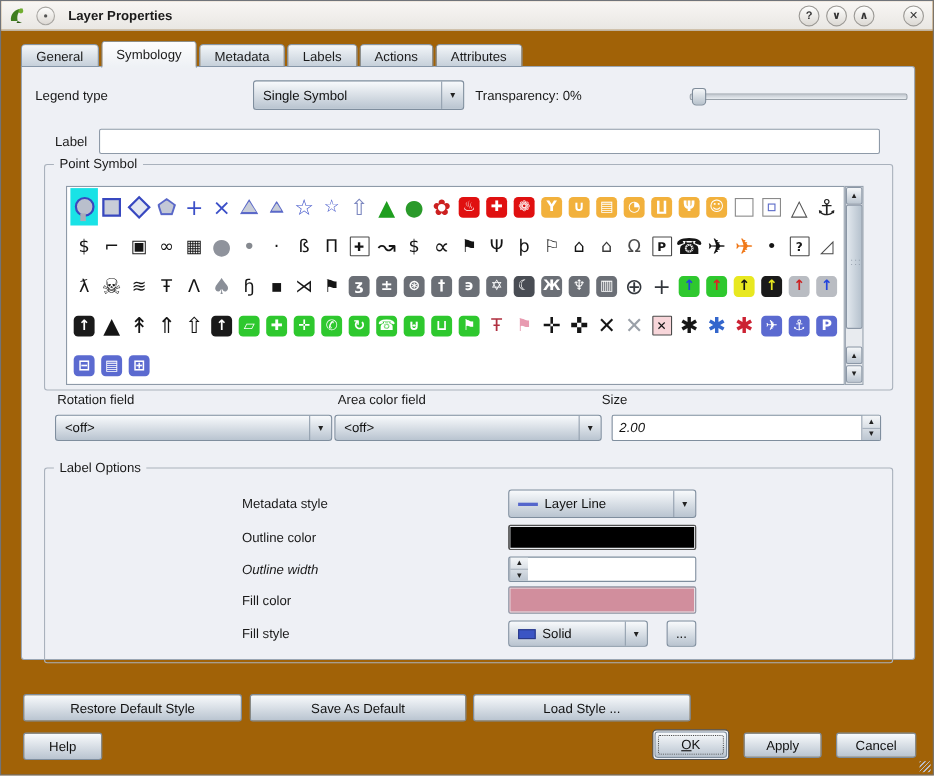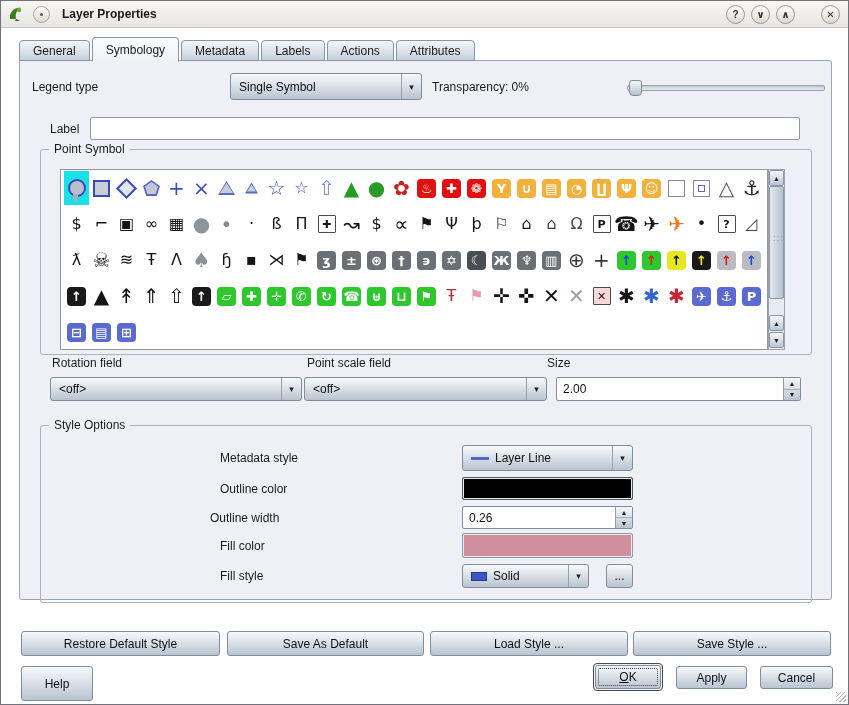--- a/index.html
+++ b/index.html
@@ -1,16 +1,16 @@
 <!DOCTYPE html>
 <html><head>
 <meta charset="utf-8">
 <style>
   html,body{margin:0;padding:0;background:#c9ccd2;font-family:"Liberation Sans","DejaVu Sans",sans-serif;}
-  .win{position:relative;width:849px;height:705px;background:#ffffff;border:1px solid #70747a;box-sizing:border-box;overflow:hidden;}
+  .win{position:relative;width:849px;height:705px;background:#a16207;border:1px solid #70747a;box-sizing:border-box;overflow:hidden;}
   
   .titlebar{position:absolute;left:0;top:0;width:100%;height:27px;background:linear-gradient(#f8f6f4,#e9e7e3);border-bottom:1px solid #c8c6c2;display:flex;align-items:center;box-sizing:border-box;}
   .appicon{width:18px;height:18px;margin-left:6px;display:inline-block;}
   .menu-dot{width:15px;height:15px;margin-left:8px;border-radius:50%;border:1px solid #a8a6a2;background:linear-gradient(#fdfdfc,#ddd9d4);display:flex;align-items:center;justify-content:center;}
   .menu-dot i{width:3px;height:3px;border-radius:50%;background:#555;}
   .ttl{margin-left:12px;font-size:12px;font-weight:bold;color:#1a1a1a;}
   .winbtns{position:absolute;right:8px;top:4px;display:flex;gap:6px;align-items:center;}
   .wbtn{width:17px;height:17px;border-radius:50%;border:1px solid #9a9894;background:linear-gradient(#fefefd,#dcd9d4);color:#333;font-size:10px;font-weight:bold;display:flex;align-items:center;justify-content:center;cursor:default;}
   .wbtn.close{margin-left:20px;}
   
@@ -55,21 +55,21 @@
   .s-triangle-sm::after{content:"";position:absolute;inset:2px;background:#c8cdd8;clip-path:polygon(50% 0,100% 100%,0 100%);}
   .s-sqo{width:15px;height:15px;background:#fff;border:1px solid #8a8a8a;}
   .s-sqos{width:15px;height:15px;background:#fff;border:1px solid #8a8a8a;position:relative;}
   .s-sqos::after{content:"";position:absolute;left:4px;top:4px;width:5px;height:5px;border:1px solid #5a6ac8;}
   
   .vscroll{position:absolute;left:727px;top:19px;width:17px;height:181px;background:#e8ebef;border:1px solid #9aa4b0;box-sizing:border-box;}
   .sbtn{position:absolute;left:0;width:15px;height:16px;background:linear-gradient(#f5f7f9,#bcc6d1);border:1px solid #8b97a6;box-sizing:border-box;display:flex;align-items:center;justify-content:center;font-size:7px;color:#222;border-radius:2px;}
   .sthumb{position:absolute;left:0;top:16px;width:15px;height:113px;background:linear-gradient(90deg,#e2e8ee,#b6c2ce);border:1px solid #8b97a6;border-radius:2px;box-sizing:border-box;}
   .sthumb::after{content:":::";position:absolute;left:3px;top:46px;color:#97a2ae;font-size:9px;letter-spacing:1px;}
   
-  .spin{position:absolute;display:flex;background:#fff;border:1px solid #7f8e9e;border-radius:2px;box-sizing:border-box;}
+  .spin{position:absolute;display:flex;background:#fff;border:1px solid #7f8e9e;border-radius:2px;box-sizing:border-box;font-style:italic;}
   .spin .val{flex:1;font-size:12px;color:#111;display:flex;align-items:center;padding-left:6px;}
   .spin .col{width:16px;display:flex;flex-direction:column;border-left:1px solid #93a0ae;background:linear-gradient(#f5f7f9,#bcc6d1);}
   .spin .col span{flex:1;display:flex;align-items:center;justify-content:center;font-size:7px;color:#222;}
   .spin .col span:first-child{border-bottom:1px solid #a8b2be;}
   
   .swatch{position:absolute;border:1px solid #555;border-radius:2px;box-sizing:border-box;box-shadow:inset 0 0 0 1px #e8eaee;}
   .linechip{width:18px;height:3px;display:inline-block;}
   .fillchip{width:16px;height:9px;display:inline-block;border:1px solid #2a3a88;box-sizing:border-box;}
   
   .okwrap{position:absolute;left:592px;top:662px;width:70px;height:28px;border:1px solid #4d4d4d;border-radius:4px;box-sizing:border-box;background:#eef0f5;padding:1px;}
@@ -489,57 +489,56 @@
         </div>
       <div class="vscroll">
         <span class="sbtn" style="top:0;">▲</span>
         <span class="sthumb"></span>
         <span class="sbtn" style="top:145px;">▲</span>
         <span class="sbtn" style="top:162px;">▼</span>
       </div>
     </div>
 
     <span class="lbl" style="left:32px;top:295px;">Rotation field</span>
-    <span class="lbl" style="left:287px;top:295px;">Point scale field</span>
+    <span class="lbl" style="left:287px;top:295px;">Area color field</span>
     <span class="lbl" style="left:527px;top:295px;">Size</span>
 
     <div class="combo" style="left:30px;top:316px;width:252px;height:24px;">
       <span class="txt">&lt;off&gt;</span>
       <span class="arr">▾</span>
     </div>
     <div class="combo" style="left:284px;top:316px;width:243px;height:24px;">
       <span class="txt">&lt;off&gt;</span>
       <span class="arr">▾</span>
     </div>
     <div class="spin" style="left:536px;top:316px;width:245px;height:24px;">
       <span class="val">2.00</span>
       <span class="col">
         <span>▲</span>
         <span>▼</span>
       </span>
     </div>
 
     <div class="group" style="left:20px;top:364px;width:772px;height:178px;">
-      <span class="legend">Style Options</span>
+      <span class="legend">Label Options</span>
 
       <span class="lbl" style="left:179px;top:25px;">Metadata style</span>
       <div class="combo" style="left:421px;top:19px;width:171px;height:26px;">
         <span class="txt">
           <span class="linechip" style="background: rgb(85, 102, 204);"></span>
           <span>Layer Line</span>
         </span>
         <span class="arr">▾</span>
       </div>
 
       <span class="lbl" style="left:179px;top:56px;">Outline color</span>
       <div class="swatch" style="left: 421px; top: 51px; width: 171px; height: 23px; background: rgb(0, 0, 0);"></div>
 
-      <span class="lbl" style="left:169px;top:85px;">Outline width</span>
+      <span class="lbl" style="left:179px;top:85px;font-style:italic;">Outline width</span>
       <div class="spin" style="left:421px;top:80px;width:171px;height:23px;">
-        <span class="val">0.26</span>
         <span class="col">
           <span>▲</span>
           <span>▼</span>
         </span>
       </div>
 
       <span class="lbl" style="left:179px;top:113px;">Fill color</span>
       <div class="swatch" style="left: 421px; top: 107px; width: 171px; height: 25px; border-color: rgb(142, 154, 168); background: rgb(209, 142, 157);"></div>
 
       <span class="lbl" style="left:179px;top:143px;">Fill style</span>
@@ -550,23 +549,22 @@
         </span>
         <span class="arr">▾</span>
       </div>
       <div class="btn" style="left:565px;top:138px;width:27px;height:24px;">...</div>
     </div>
   </div>
 
   <div class="btn" style="left:20px;top:630px;width:199px;height:25px;">Restore Default Style</div>
   <div class="btn" style="left:226px;top:630px;width:197px;height:25px;">Save As Default</div>
   <div class="btn" style="left:429px;top:630px;width:198px;height:25px;">Load Style ...</div>
-  <div class="btn" style="left:632px;top:630px;width:198px;height:25px;">Save Style ...</div>
-
-  <div class="btn" style="left:20px;top:665px;width:72px;height:35px;">Help</div>
+
+  <div class="btn" style="left:20px;top:665px;width:72px;height:25px;">Help</div>
   <div class="okwrap">
     <div class="btn">
       <span class="ul">O</span>
         <span>K</span>
     </div>
   </div>
   <div class="btn" style="left:675px;top:665px;width:71px;height:23px;">Apply</div>
   <div class="btn" style="left:759px;top:665px;width:73px;height:23px;">Cancel</div>
 
   <span class="grip"></span>

